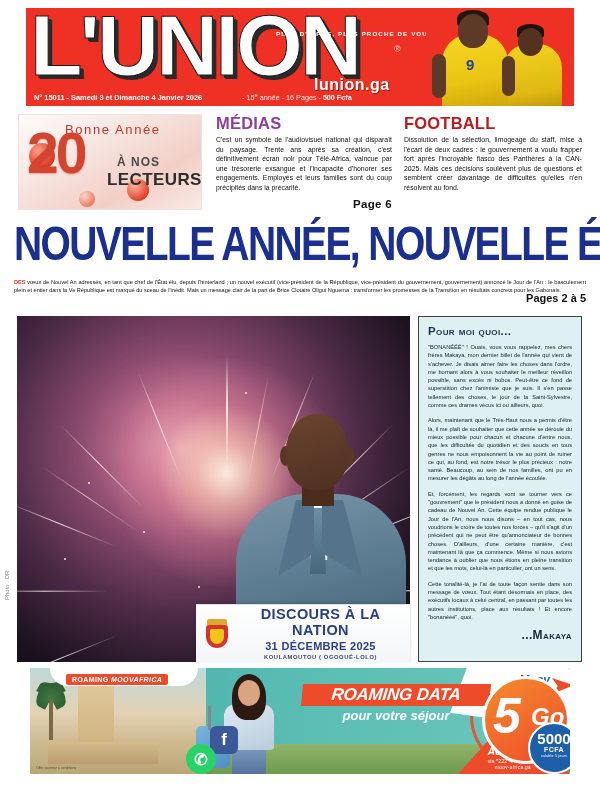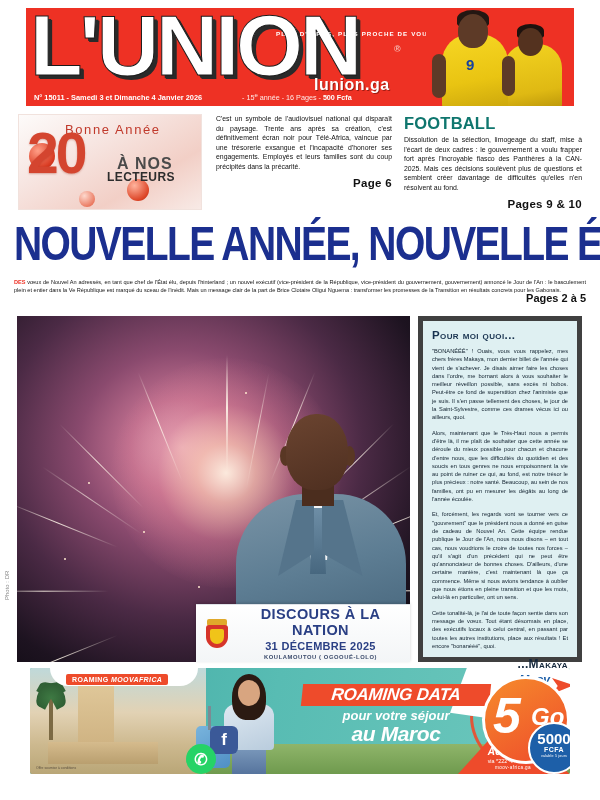--- a/index.html
+++ b/index.html
@@ -99,42 +99,42 @@
   }
   .promo-year {
     position:absolute; left:8px; top:16px;
     font-size:57px; font-weight:bold; line-height:0.78;
     color:#d4452f; letter-spacing:-3px;
     text-shadow:0 1px 2px rgba(160,40,20,.35);
   }
   .promo-year span { display:block; }
   .promo-anos {
     position:absolute; left:98px; top:40px;
-    font-size:16px; font-weight:bold; color:#4a4a4a; letter-spacing:1px;
+    font-size:12px; font-weight:bold; color:#4a4a4a; letter-spacing:1px;
   }
   .promo-lect {
     position:absolute; left:88px; top:55px;
-    font-size:12px; font-weight:bold; color:#2d2d2d; letter-spacing:0.4px;
+    font-size:17px; font-weight:bold; color:#2d2d2d; letter-spacing:0.4px;
   }
   .bauble { position:absolute; border-radius:50%; }
   .b1 { left:10px; top:28px; width:26px; height:26px;
         background:radial-gradient(circle at 34% 30%,#ff9e86,#d93b22 70%,#a82514); }
   .b2 { left:108px; top:64px; width:22px; height:22px;
         background:radial-gradient(circle at 34% 30%,#ffb49e,#dd4527 70%,#a82514); }
   .b3 { left:60px; top:76px; width:16px; height:16px;
         background:radial-gradient(circle at 34% 30%,#ffd9cd,#e8664a 75%); opacity:.85; }
 
   .teaser-col { position:absolute; top:0; width:176px; }
   .tc-medias { left:198px; }
   .tc-foot   { left:386px; width:178px; }
   .t-kicker {
     font-size:16.5px; font-weight:bold; letter-spacing:0.2px; margin:0 0 2px 0;
   }
   .t-kicker.medias { color:#8e3f9e; }
-  .t-kicker.foot   { color:#0f766e; }
+  .t-kicker.foot   { color:#b91c1c; }
   .t-body {
     font-size:6.9px; line-height:9.6px; color:#111; text-align:justify;
     margin:0; hyphens:auto;
   }
   .t-page {
     text-align:right; font-size:11.5px; font-weight:bold; color:#111;
     margin-top:5px; letter-spacing:0.3px;
   }
 
   
@@ -221,21 +221,21 @@
   .photo-credit {
     position:absolute; left:4px; top:600px;
     font-size:6px; color:#8a8a8a;
     transform:rotate(-90deg); transform-origin:left top;
     white-space:nowrap;
   }
 
   
   .opinion {
     position:absolute; left:418px; top:316px; width:164px; height:346px;
-    background:#dff0f2; border:5px solid #404040; padding:8px 9px 6px 9px;
+    background:#dff0f2; border:1px solid #404040; padding:8px 9px 6px 9px;
   }
   .op-title {
     font-size:11.5px; font-weight:bold; color:#18324f;
     font-variant:small-caps; letter-spacing:0.4px; margin-bottom:6px;
   }
   .op-p {
     font-size:5.7px; line-height:8.3px; color:#10202e;
     text-align:justify; margin:0 0 7px 0;
   }
   .op-sign {
@@ -384,28 +384,28 @@
       <div class="bauble b3"></div>
       <div class="promo-bonne">Bonne Année</div>
       <div class="promo-year">
         <span>20</span>
       </div>
       <div class="promo-anos">À NOS</div>
       <div class="promo-lect">LECTEURS</div>
     </div>
 
     <div class="teaser-col tc-medias">
+      <div class="t-kicker medias">MÉDIAS</div>
       <p class="t-body">C'est un symbole de l'audiovisuel national qui disparaît du paysage. Trente ans après sa création, c'est définitivement écran noir pour Télé-Africa, vaincue par une trésorerie exsangue et l'incapacité d'honorer ses engagements. Employés et leurs familles sont du coup précipités dans la précarité.</p>
       <div class="t-page">Page 6</div>
     </div>
 
     <div class="teaser-col tc-foot">
       <div class="t-kicker foot">FOOTBALL</div>
       <p class="t-body">Dissolution de la sélection, limogeage du staff, mise à l'écart de deux cadres : le gouvernement a voulu frapper fort après l'incroyable fiasco des Panthères à la CAN-2025. Mais ces décisions soulèvent plus de questions et semblent créer davantage de difficultés qu'elles n'en résolvent au fond.</p>
-      <div class="t-page">Pages 9 &amp; 10</div>
     </div>
   </div>
 
   <div class="headline-wrap">
     <div class="headline">NOUVELLE ANNÉE, NOUVELLE ÉQUIPE !</div>
   </div>
   <div class="standfirst"><span class="lead">DES</span><span> vœux de Nouvel An adressés, en tant que chef de l'État élu, depuis l'hinterland ; un nouvel exécutif (vice-président de la République, vice-président du gouvernement, gouvernement) annoncé le Jour de l'An : le basculement plein et entier dans la Ve République est marqué du sceau de l'inédit. Mais un message clair de la part de Brice Clotaire Oligui Nguema : transformer les promesses de la Transition en résultats concrets pour les Gabonais.</span></div>
   <div class="stand-page">Pages 2 à 5</div>
 
   <div class="photo">
@@ -499,21 +499,20 @@
       <div class="w-top"></div>
       <div class="w-hair"></div>
       <div class="w-face"></div>
       <div class="bubble bub-fb">f</div>
       <div class="bubble bub-wa">✆</div>
     </div>
 
     <div class="ad-copy">
       <div class="ac-2">ROAMING DATA</div>
       <div class="ac-3">pour votre séjour</div>
-      <div class="ac-4">au Maroc</div>
     </div>
 
     <div class="circle5">
       <div class="c5-num">5</div>
       <div class="c5-go">Go</div>
     </div>
     <div class="price">
       <div class="pr-1">5000</div>
       <div class="pr-2">FCFA</div>
       <div class="pr-3">valable 5 jours</div>

